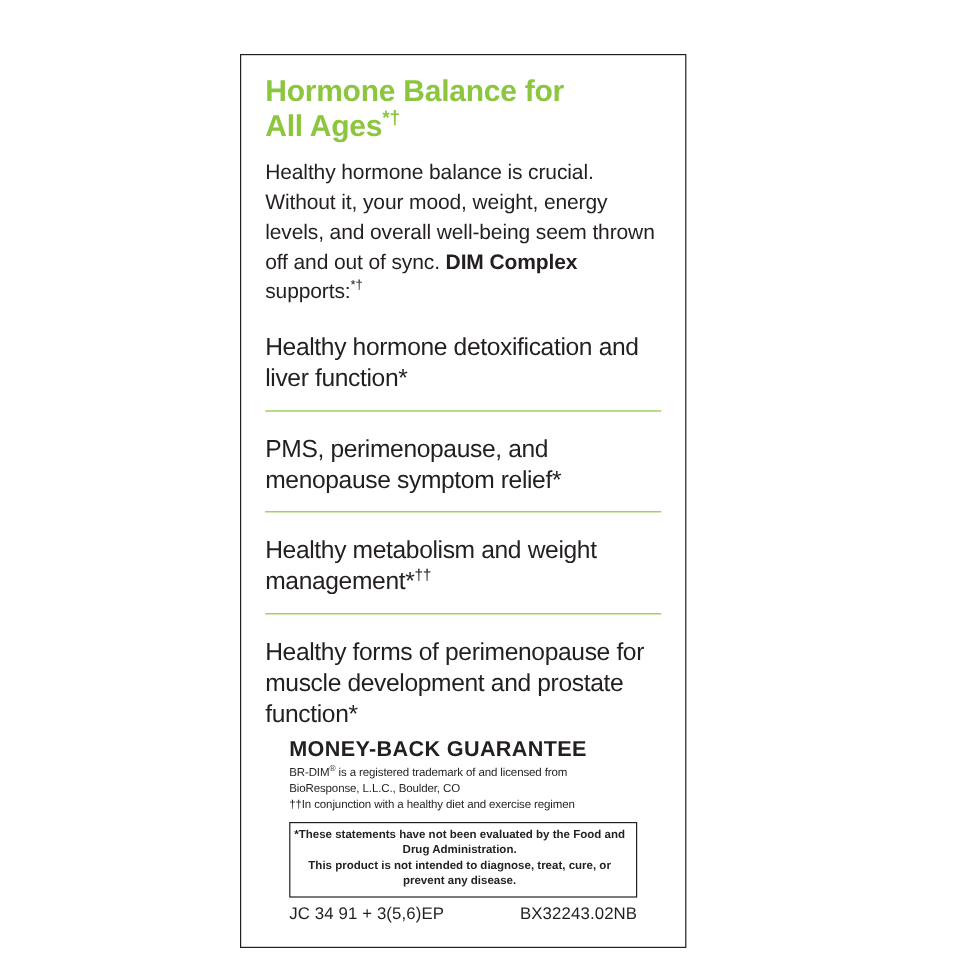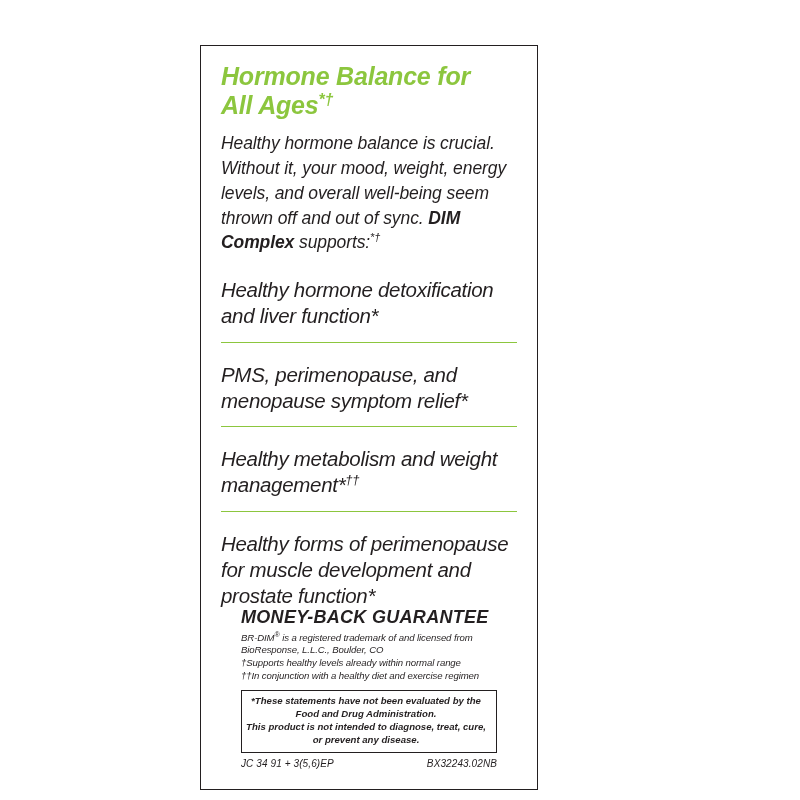--- a/index.html
+++ b/index.html
@@ -12,27 +12,26 @@
     height: 800px;
     font-family: "Liberation Sans", sans-serif;
     color: #231f20;
     position: relative;
     overflow: hidden;
   }
   .label-panel {
     position: absolute;
     left: 200px;
     top: 45px;
-    width: 338px;
+    width: 372px;
     height: 745px;
     border: 1px solid #231f20;
     box-sizing: border-box;
     background: #ffffff;
     padding: 0;
-    font-style: italic;
   }
   .inner {
     position: absolute;
     left: 20px;
     right: 20px;
     top: 16px;
     bottom: 10px;
   }
   .headline {
     color: #8cc63e;
@@ -111,21 +110,21 @@
     padding: 4px 6px 5px 0;
     text-align: center;
     font-size: 9.6px;
     font-weight: bold;
     line-height: 1.35;
   }
   .codes {
     display: flex;
     justify-content: space-between;
     margin-top: 5px;
-    font-size: 10px;
+    font-size: 14px;
     letter-spacing: 0.1px;
   }
 </style>
 </head>
 <body>
 
 <div class="label-panel">
   <div class="inner">
 
     <h1 class="headline">
@@ -150,21 +149,20 @@
       <li class="benefit last">
         <span>Healthy forms of perimenopause for muscle development and prostate function*</span><span class="sup"></span>
       </li>
     </ul>
 
     <div class="footer">
       <div class="guarantee">MONEY-BACK GUARANTEE</div>
       <div class="fineprint">
         <span>BR-DIM</span><span class="sup">®</span><span> is a registered trademark of and licensed from BioResponse, L.L.C., Boulder, CO</span>
       </div>
-      <div class="fineprint">†Supports healthy levels already within normal range</div>
       <div class="fineprint">††In conjunction with a healthy diet and exercise regimen</div>
 
       <div class="disclaimer-box">
         <div>*These statements have not been evaluated by the Food and Drug Administration.</div>
         <div>This product is not intended to diagnose, treat, cure, or prevent any disease.</div>
       </div>
 
       <div class="codes">
         <span>JC 34 91 + 3(5,6)EP</span>
         <span>BX32243.02NB</span>

